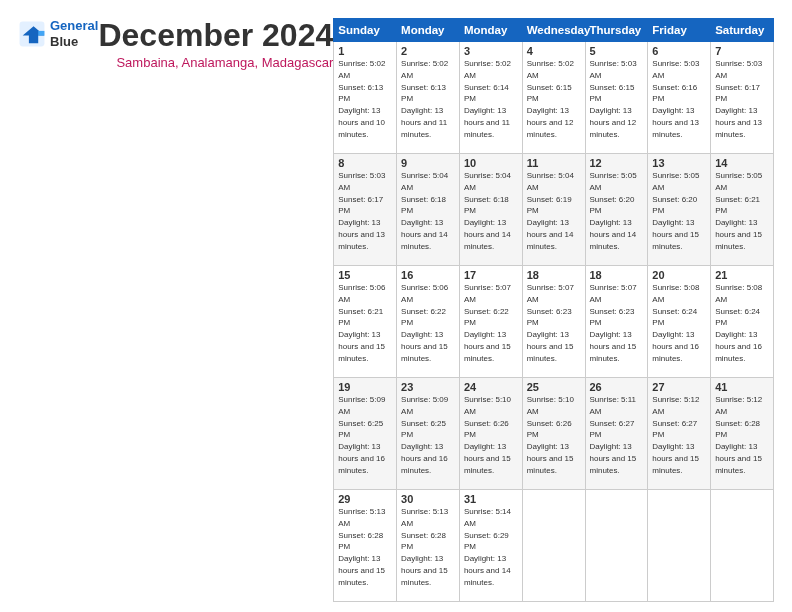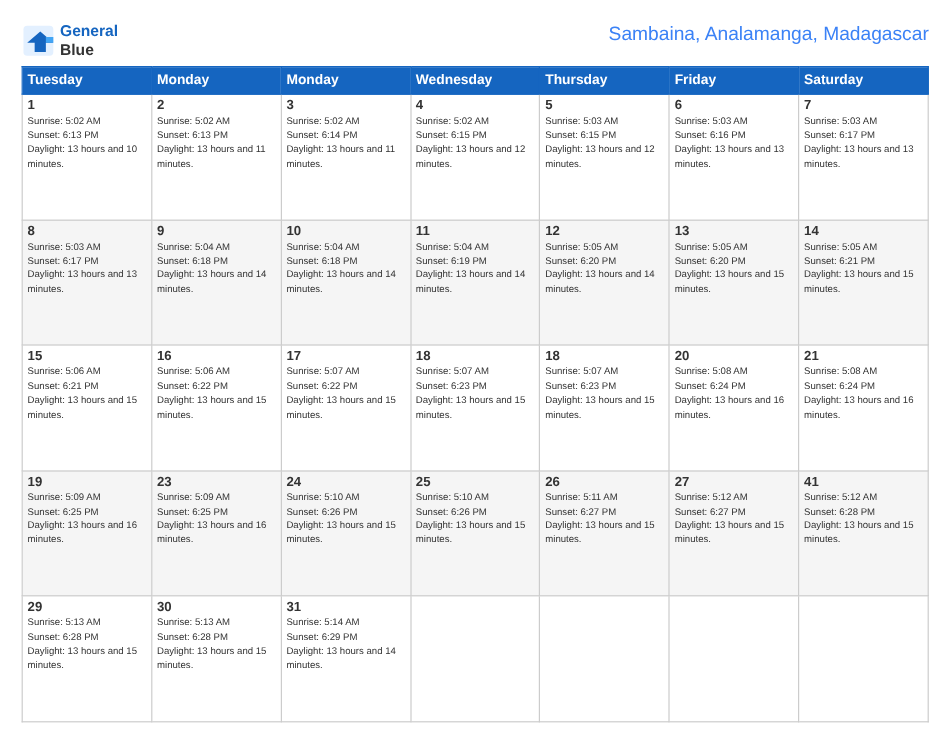--- a/index.html
+++ b/index.html
@@ -8,21 +8,21 @@
       height: 612px;
       font-family: Arial, sans-serif;
       background: #fff;
       overflow: hidden;
     }
     .page {
       width: 792px;
       height: 612px;
       padding: 18px 18px 10px 18px;
       display: flex;
-      flex-direction: column;
+      flex-direction: row;
     }
     .header {
       display: flex;
       align-items: flex-start;
       justify-content: space-between;
       margin-bottom: 6px;
     }
     .logo {
       display: flex;
       align-items: center;
@@ -42,22 +42,22 @@
     .title-section {
       text-align: right;
     }
     .main-title {
       font-size: 32px;
       font-weight: bold;
       color: #333;
       line-height: 1.1;
     }
     .subtitle {
-      font-size: 16px;
-      color: #3b82f6;
+      font-size: 13px;
+      color: #be185d;
       margin-top: 2px;
     }
     .calendar {
       flex: 1;
       border: 1px solid #ccc;
       border-collapse: collapse;
       width: 100%;
       table-layout: fixed;
     }
     .calendar th {
@@ -105,28 +105,29 @@
         <rect x="2" y="2" width="32" height="32" rx="4" fill="#e3f0ff"></rect>
         <polygon points="20,8 34,20 26,20 26,30 14,30 14,20 6,20" fill="#1565c0"></polygon>
         <polygon points="26,14 34,14 34,20 26,20" fill="#42a5f5"></polygon>
       </svg>
       <div class="logo-text">
         <span class="logo-blue">General</span><br>
         <span>Blue</span>
       </div>
     </div>
     <div class="title-section">
+      <div class="main-title">December 2024</div>
       <div class="subtitle">Sambaina, Analamanga, Madagascar</div>
     </div>
   </div>
 
   <table class="calendar">
     <thead>
       <tr>
-      <th>Tuesday</th>
+      <th>Sunday</th>
           <th>Monday</th>
           <th>Monday</th>
           <th>Wednesday</th>
           <th>Thursday</th>
           <th>Friday</th>
           <th>Saturday</th>
         </tr>
     </thead>
     <tbody id="calendar-body">
     <tr>

